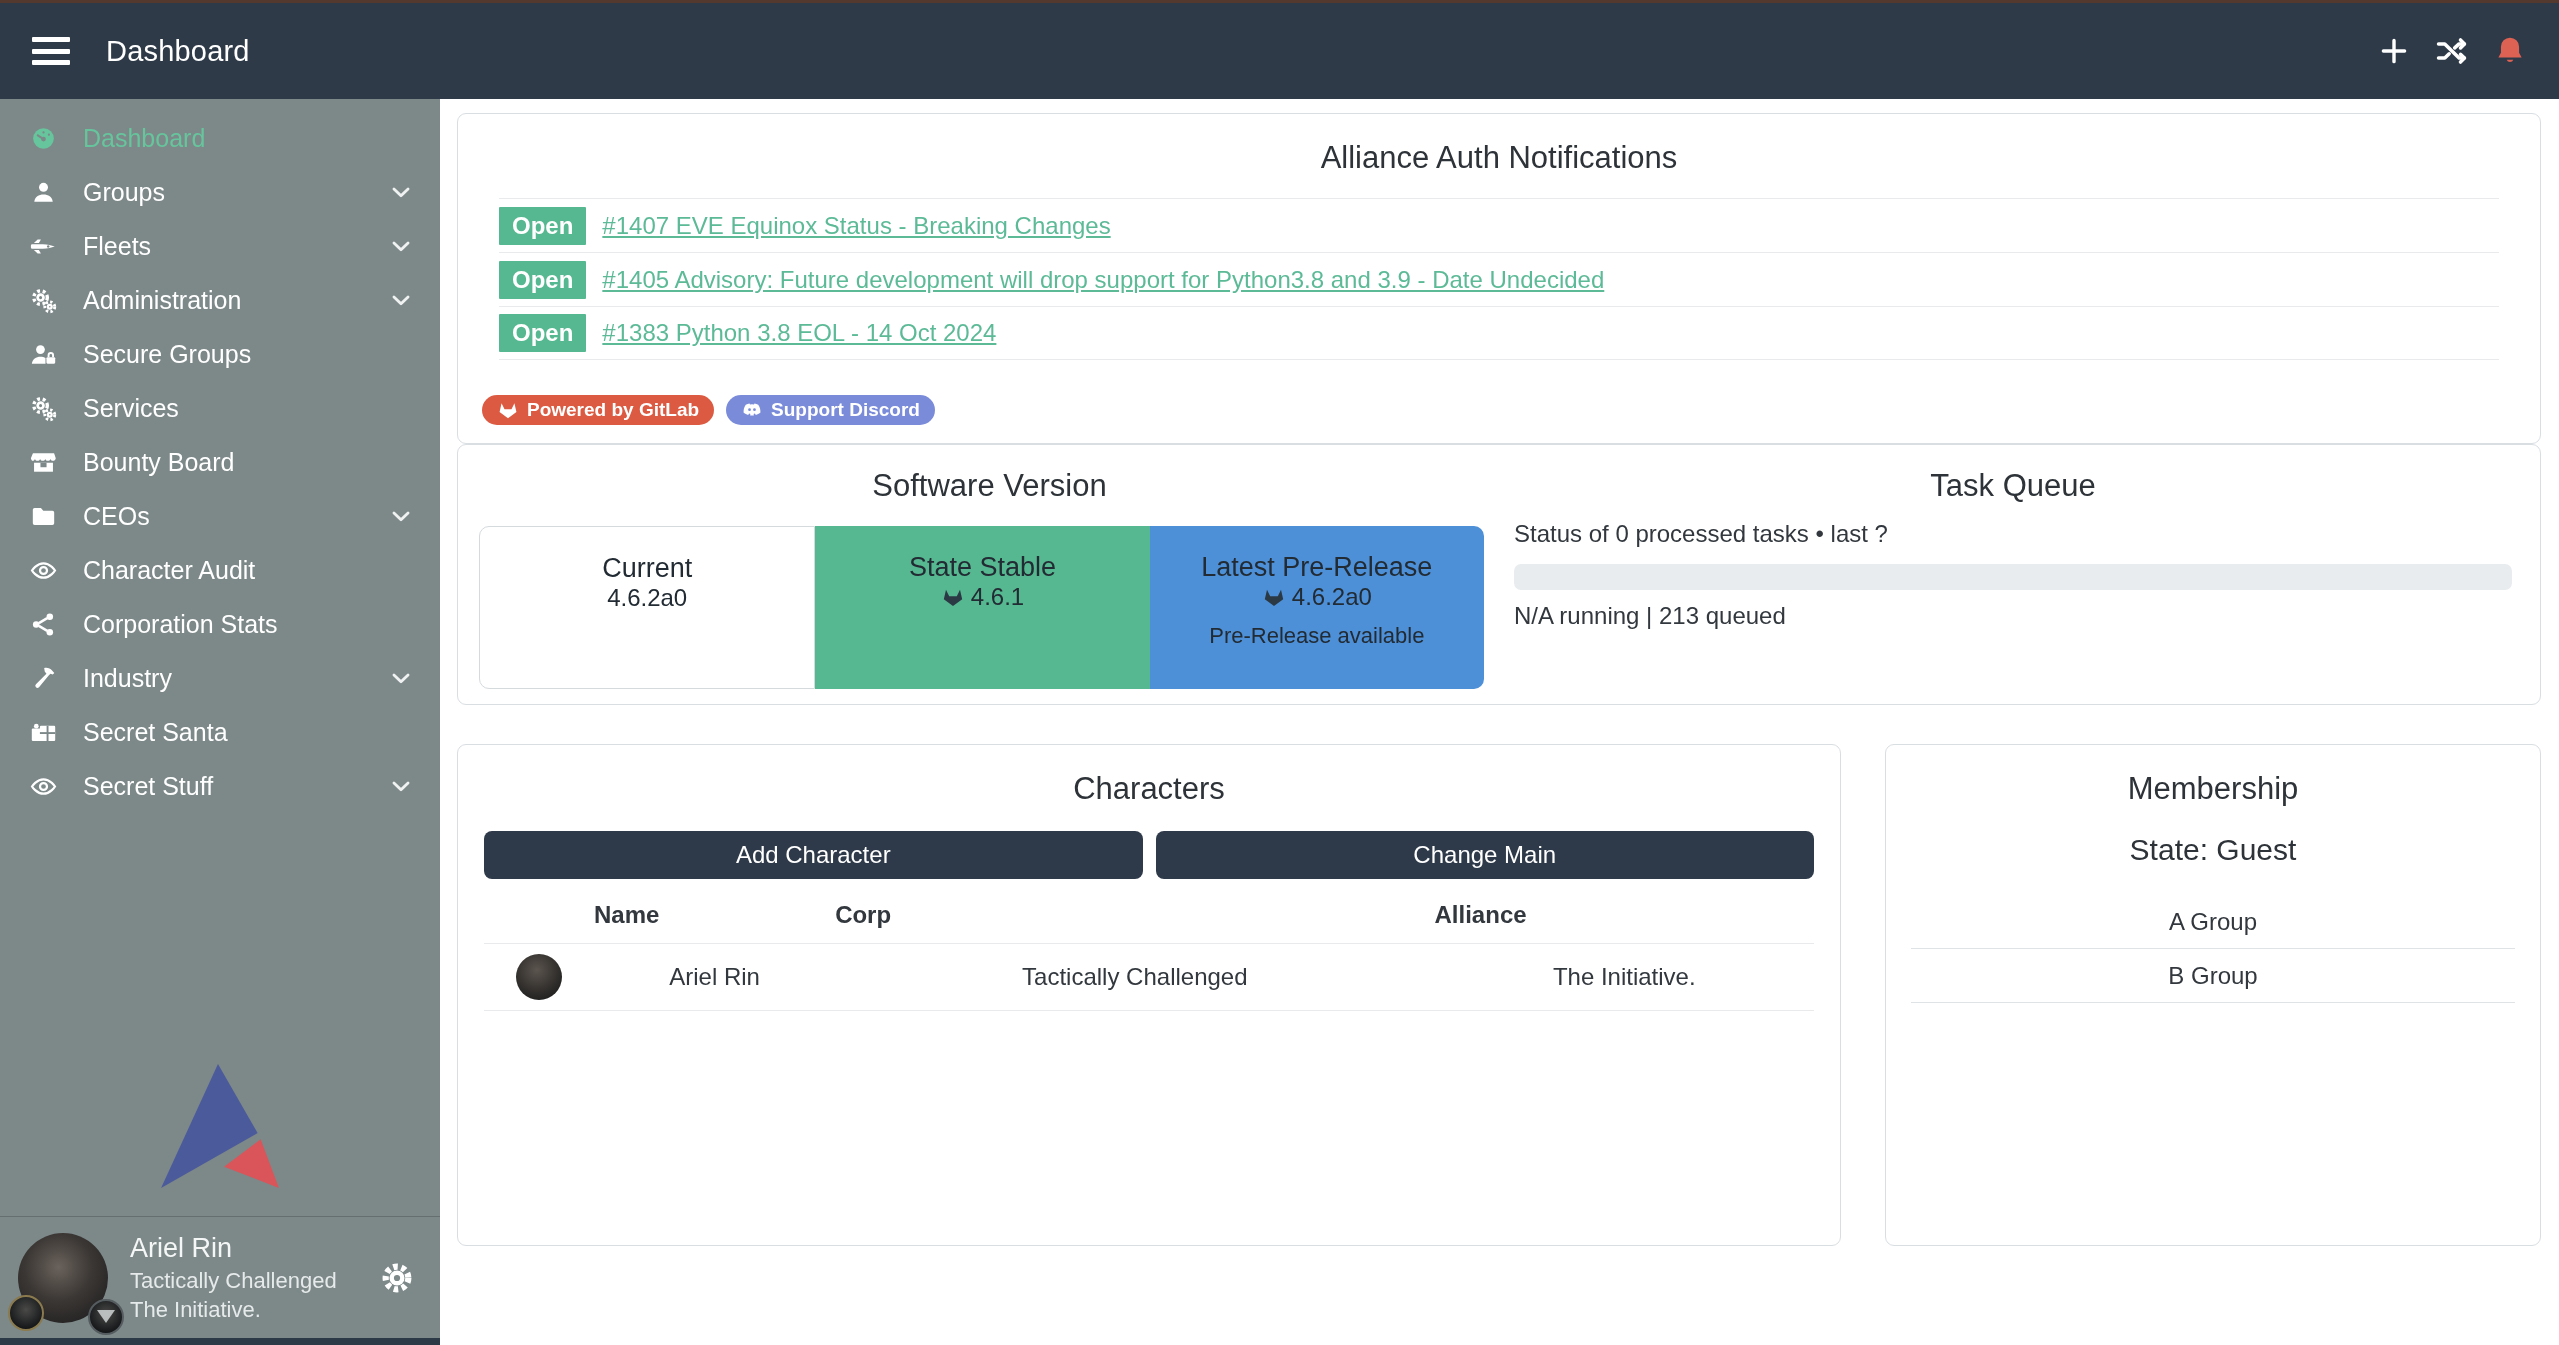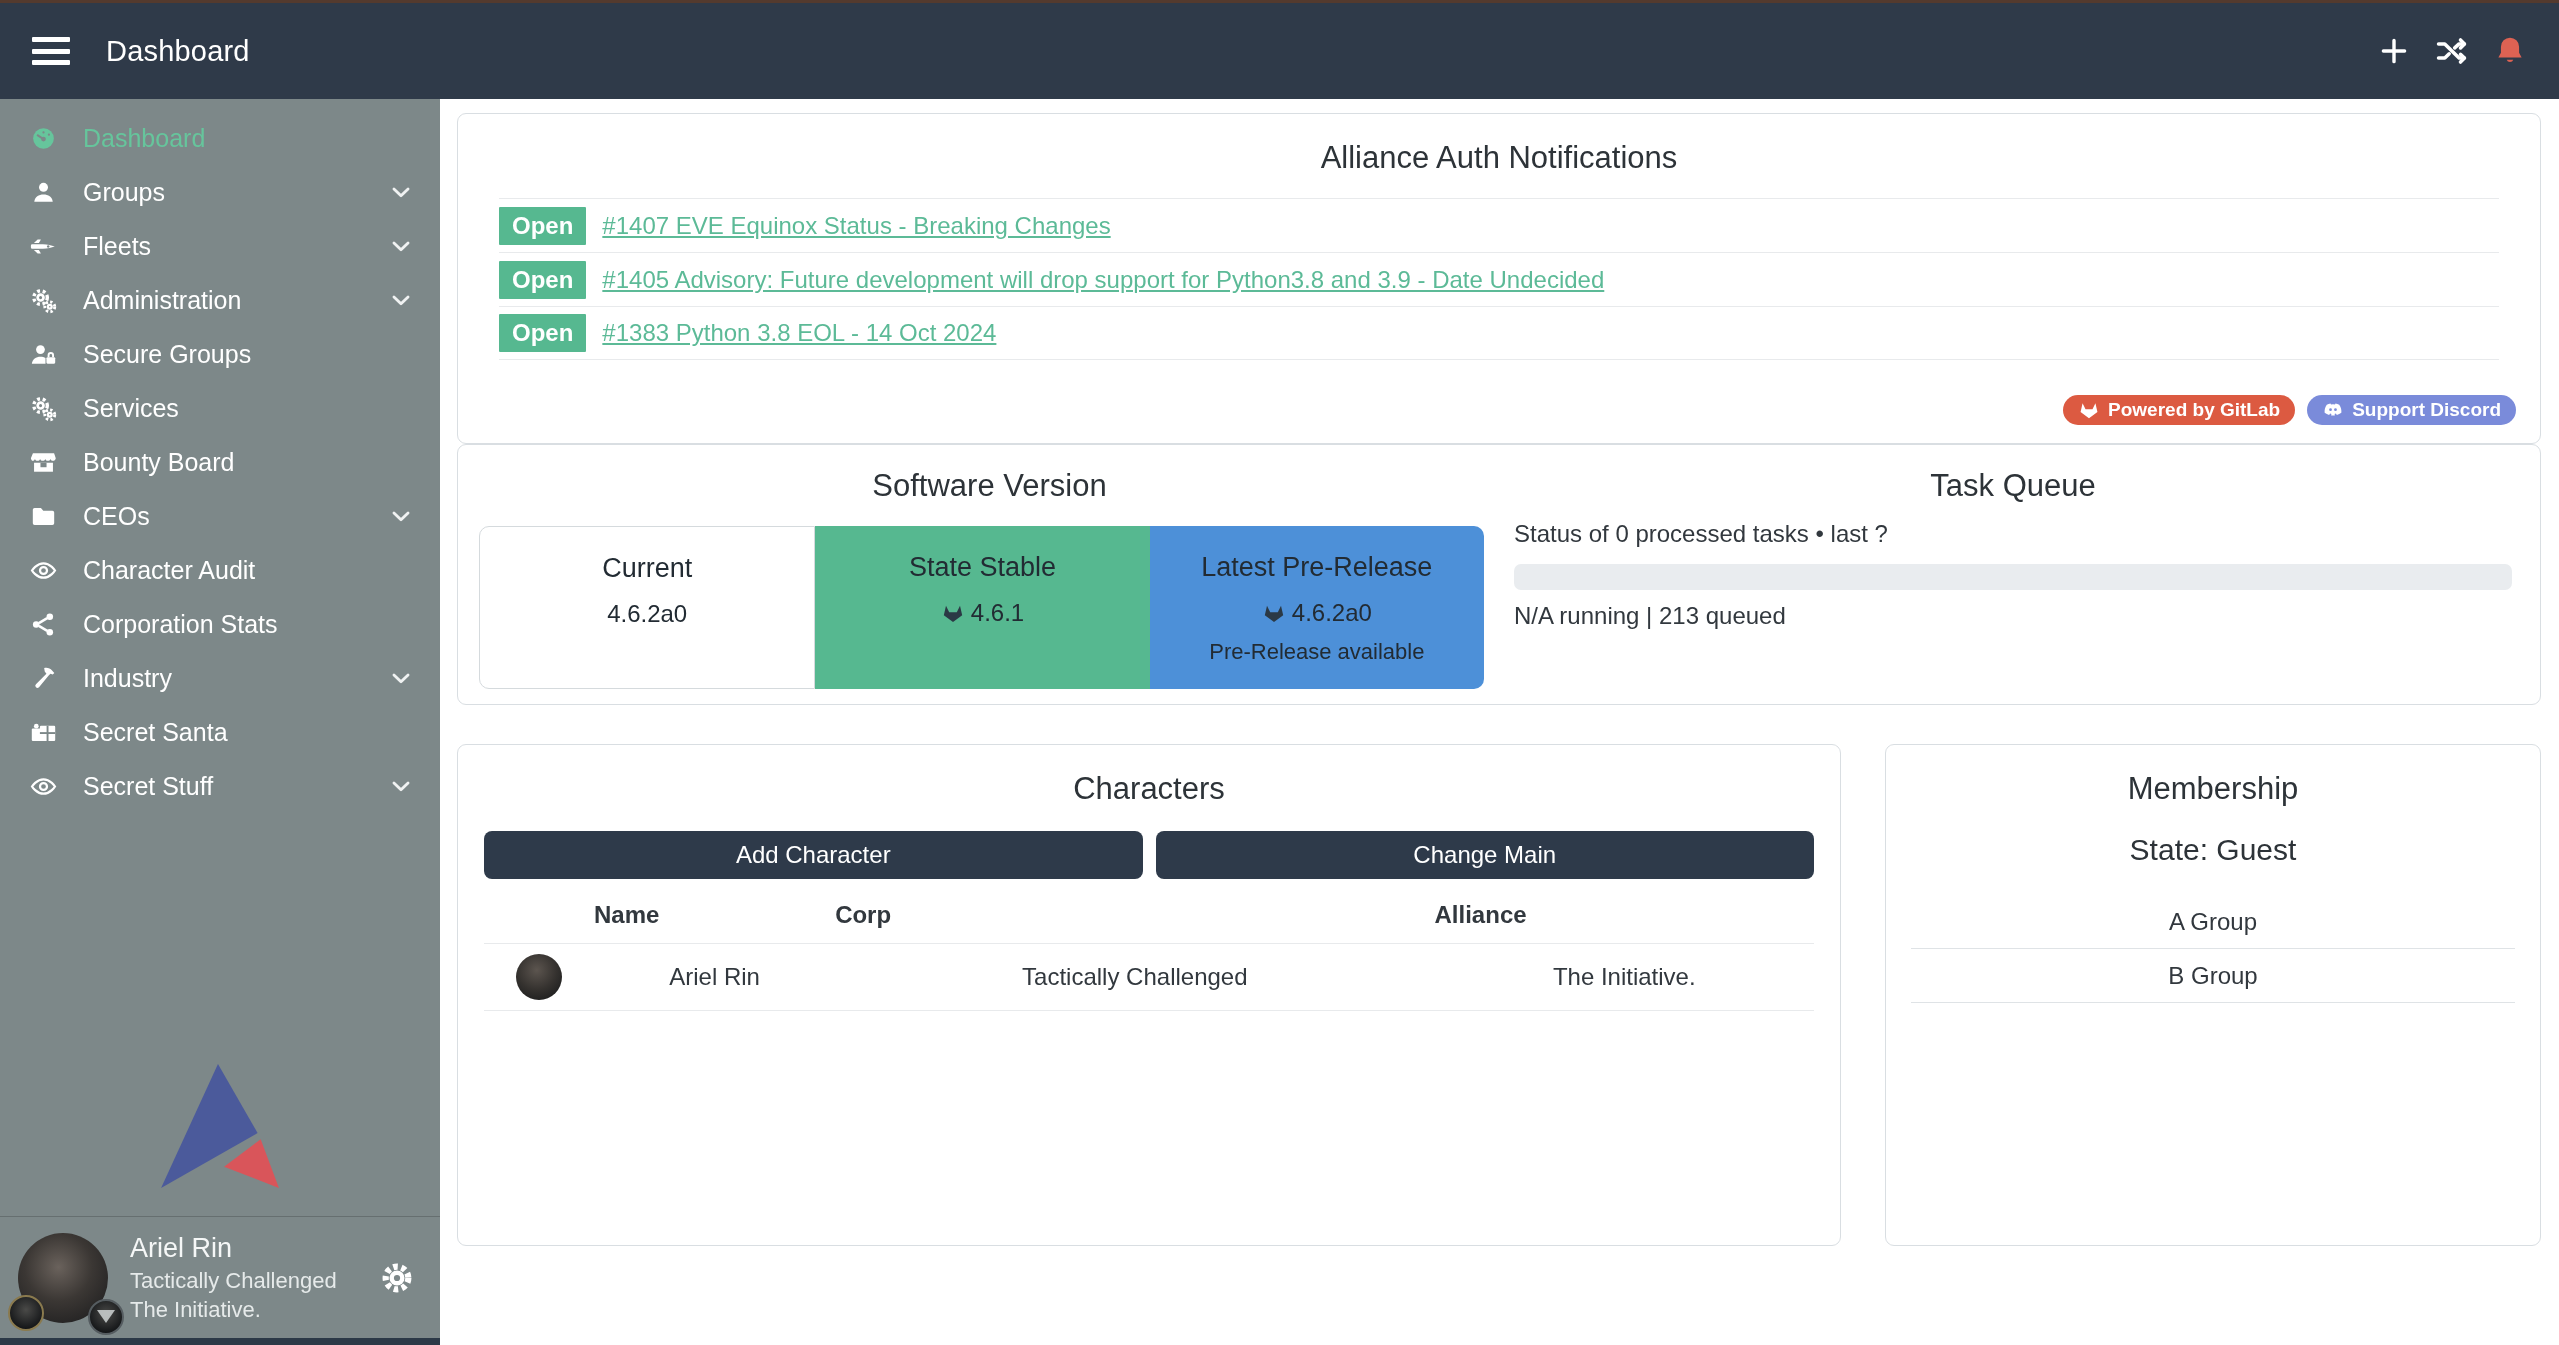--- a/index.html
+++ b/index.html
@@ -57,33 +57,33 @@
   .panel{background:#fff;border:1px solid var(--border);border-radius:9px}
   .panel h2{font-weight:400;text-align:center;font-size:31px;color:#2d3338}
   
   .p-notif{height:331px;display:flex;flex-direction:column}
   .p-notif h2{margin:26px 0 22px}
   .notif-list{margin:0 41px}
   .notif-row{height:54px;display:flex;align-items:center;border-top:1px solid var(--softline)}
   .notif-row:last-child{border-bottom:1px solid var(--softline)}
   .badge-open{background:var(--green);color:#fff;font-weight:700;font-size:24px;padding:5px 13px;border-radius:1px;margin-right:16px;flex:none}
   .notif-link{color:var(--link);font-size:24px;text-decoration:underline;cursor:pointer}
-  .notif-footer{display:flex;justify-content:flex-end;gap:12px;padding:16px 24px 0;margin-top:auto;margin-bottom:18px}
+  .notif-footer{display:flex;justify-content:flex-start;gap:12px;padding:16px 24px 0;margin-top:auto;margin-bottom:18px}
   .pill{display:flex;align-items:center;gap:8px;color:#fff;font-weight:700;font-size:19px;border-radius:15px;padding:3px 15px;height:30px;cursor:pointer}
   .pill svg{width:22px;height:22px}
   .pill.gitlab{background:var(--gitlab)}
   .pill.discord{background:var(--discord)}
   
   .p-verq{height:261px;margin-bottom:39px;display:flex}
   .vq-left{width:1042px;flex:none;padding:0 0 0 21px}
   .vq-left h2{margin:23px 0 22px}
   .vbox-group{display:flex;width:1005px;height:163px}
   .vbox{flex:1;text-align:center;padding-top:26px}
   .vbox .vlabel{font-size:27px;color:#222b33}
-  .vbox .vver{font-size:24px;margin-top:16px;color:#222b33;display:flex;justify-content:center;align-items:center;gap:6px}
+  .vbox .vver{font-size:24px;margin-top:0;color:#222b33;display:flex;justify-content:center;align-items:center;gap:6px}
   .vbox .vnote{font-size:22px;margin-top:12px;color:#222b33}
   .vbox.current{background:#fff;border:1px solid #d5dadd;border-radius:10px 0 0 10px}
   .vbox.stable{background:var(--green);border-radius:0}
   .vbox.pre{background:var(--blue);border-radius:0 10px 10px 0}
   .tanuki{width:24px;height:24px}
   .vq-right{flex:1;padding:0 28px 0 14px}
   .vq-right h2{margin:23px 0 16px}
   .tq-status{font-size:24px;margin-bottom:16px}
   .progress{height:26px;background:#e9ecef;border-radius:7px;overflow:hidden;margin-bottom:12px}
   .progress .bar{height:100%;width:0;background:var(--green)}

